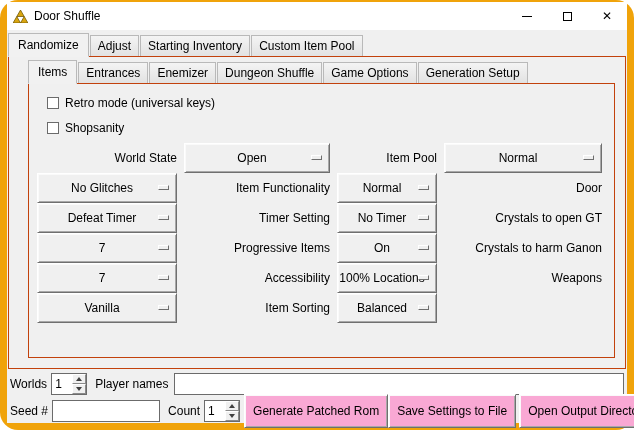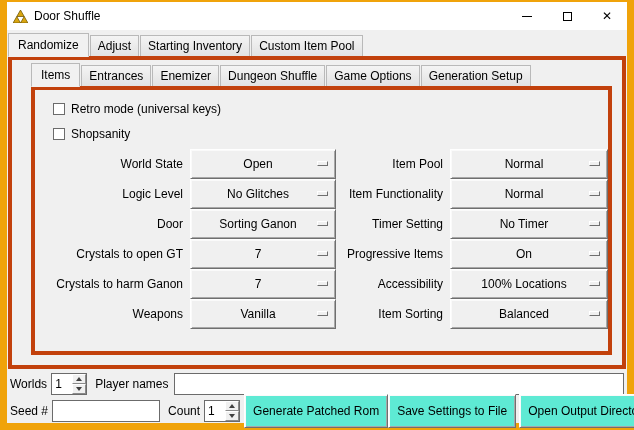--- a/index.html
+++ b/index.html
@@ -3,21 +3,21 @@
 <meta charset="utf-8">
 <style>
   * { margin:0; padding:0; box-sizing:border-box; }
   html,body { background:#ffffff; }
   body { font-family:"Liberation Sans", sans-serif; color:#000; }
 
   .window {
     width:634px; height:430px;
     background:#f0a30a;
     padding:2px 7px 7px 7px;
-    display:flex; flex-direction:column;
+    display:flex; flex-direction:column;border-radius:18px;
   }
 
   
   .titlebar {
     flex:0 0 28px; background:#ffffff;
     display:flex; align-items:center;
   }
   .app-icon { margin:0 6px 0 6px; display:flex; align-items:center; }
   .title-text { font-size:12px; }
   .win-controls { margin-left:auto; display:flex; height:100%; }
@@ -37,21 +37,21 @@
     background:linear-gradient(#f4f4f4,#e2e2e2);
     border:1px solid #b9b9b9; border-bottom:none;
     position:relative; white-space:nowrap;
   }
   .tab.selected {
     background:#f1f1f1; padding:4px 9px;
     margin-bottom:-1px; z-index:3;
     border-bottom:1px solid #f1f1f1;
   }
   .pane {
-    flex:1; border:4px solid #c2410c; background:#f0f0f0;
+    flex:1; border:1px solid #c2410c; background:#f0f0f0;
     position:relative; z-index:1; min-height:0;
   }
   .pane-outer { display:flex; flex-direction:column; }
   .nb-inner { flex:1; margin:3px 10px 10px 19px; }
   .pane-inner { padding:6px 0 0 8px; }
 
   
   .checkrow { display:flex; align-items:center; height:25px;padding-left:10px; }
   .checkbox-box { width:12px; height:12px; background:#fff; border:1px solid #6b6b6b; margin-right:6px; flex:0 0 auto; }
   .check-label { font-size:12px; }
@@ -93,21 +93,21 @@
   .spin-btns { display:flex; flex-direction:column; width:14px; }
   .spin-btn {
     flex:1; display:flex; align-items:center; justify-content:center;
     background:#f0f0f0; border:1px solid;
     border-color:#ffffff #8a8a8a #8a8a8a #ffffff;
   }
   .arr-up { width:0; height:0; border-left:3px solid transparent; border-right:3px solid transparent; border-bottom:4px solid #404040; }
   .arr-down { width:0; height:0; border-left:3px solid transparent; border-right:3px solid transparent; border-top:4px solid #404040; }
   .btn {
     height:22px; padding:16px 8px;
-    background:#5eead4; font-size:12px; font-family:inherit;
+    background:#f9a8d4; font-size:12px; font-family:inherit;
     border:1px solid; border-color:#ffffff #6f6f6f #6f6f6f #ffffff;
     box-shadow:inset 1px 1px 0 #fafafa, inset -1px -1px 0 #a8a8a8;
     display:flex; align-items:center; white-space:nowrap; cursor:default;
   }
   .spacer { flex:1; }
   .ml4 { margin-left:4px; } .ml8 { margin-left:8px; } .mr4 { margin-right:4px; } .ml3 { margin-left:3px; }
   .seed-entry { width:108px; }
   .names-entry { flex:1; margin-left:5px; }
 </style>
 </head>
@@ -174,34 +174,33 @@
               <div class="dd">
                   <span class="dd-text">Open</span>
                   <span class="dd-ind"></span>
                 </div>
               <div class="opt-label">Item Pool</div>
               <div class="dd">
                   <span class="dd-text">Normal</span>
                   <span class="dd-ind"></span>
                 </div>
 
-              <div class="opt-label">Logic Level</div>
               <div class="dd">
                   <span class="dd-text">No Glitches</span>
                   <span class="dd-ind"></span>
                 </div>
               <div class="opt-label">Item Functionality</div>
               <div class="dd">
                   <span class="dd-text">Normal</span>
                   <span class="dd-ind"></span>
                 </div>
 
               <div class="opt-label">Door</div>
               <div class="dd">
-                  <span class="dd-text">Sorting Ganon</span>
+                  <span class="dd-text">Defeat Timer</span>
                   <span class="dd-ind"></span>
                 </div>
               <div class="opt-label">Timer Setting</div>
               <div class="dd">
                   <span class="dd-text">No Timer</span>
                   <span class="dd-ind"></span>
                 </div>
 
               <div class="opt-label">Crystals to open GT</div>
               <div class="dd">

